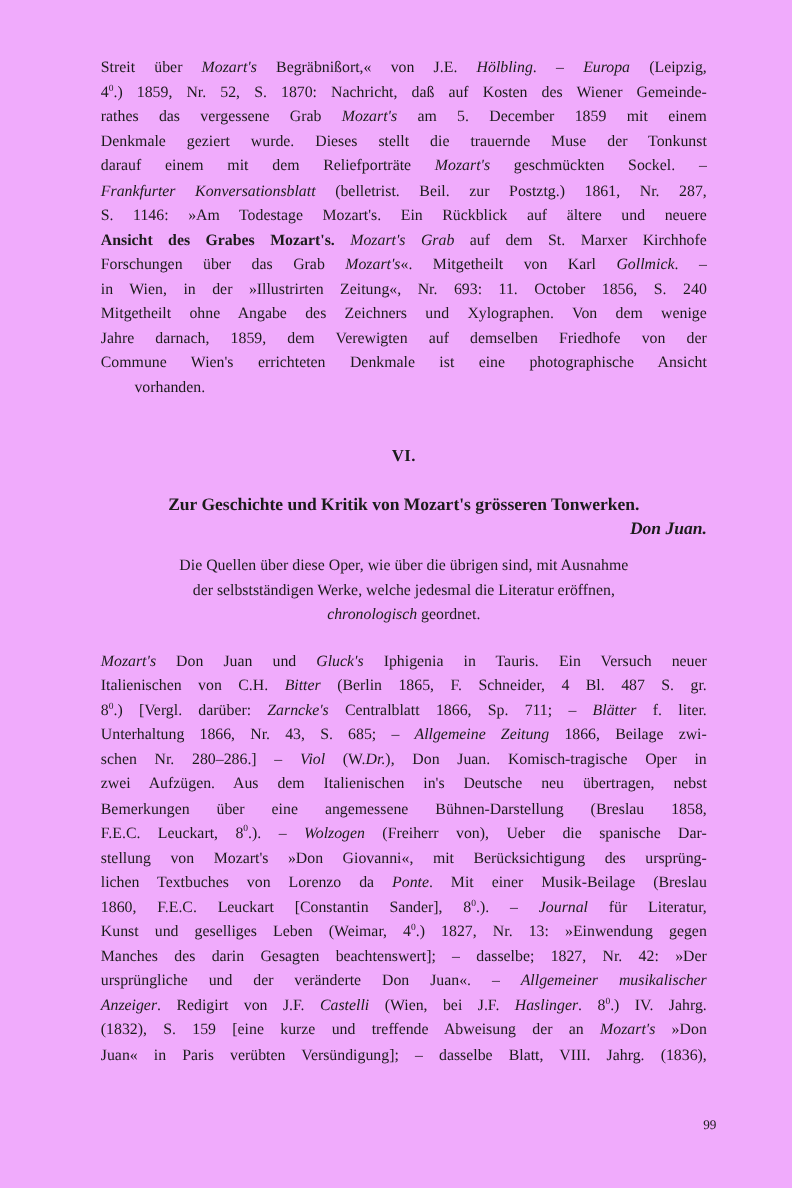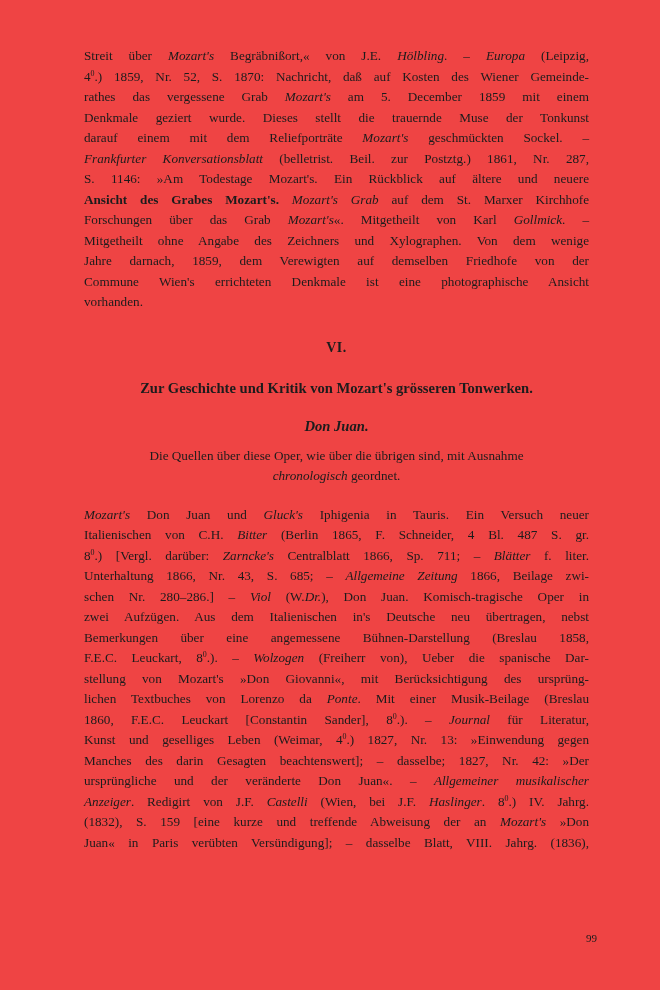--- a/index.html
+++ b/index.html
@@ -1,20 +1,20 @@
 <!DOCTYPE html>
 <html><head>
 <meta charset="utf-8">
 <style>
   html, body { margin: 0; padding: 0; background: #e8e8e8; }
   .sheet {
     position: relative;
     width: 660px;
     height: 990px;
-    background: #ef4444;
+    background: #f0abfc;
     font-family: "Liberation Serif", "DejaVu Serif", serif;
     color: #1c1c1c;
     overflow: hidden;
   }
   .textblock {
     position: absolute;
     left: 84px;
     top: 46px;
     width: 505px;
     font-size: 13.2px;
@@ -22,51 +22,52 @@
   }
   .para .line {
     text-align: justify;
     text-align-last: justify;
     text-justify: inter-word;
     height: 20.5px;
     white-space: normal;
   }
   .para .line.line-end {
     text-align-last: left;
+    margin-left: 28px;
   }
   .para.centered .line {
     text-align: center;
     text-align-last: center;
   }
   .seg-i  { font-style: italic; }
   .seg-b  { font-weight: 700; }
   .seg-sup {
     vertical-align: super;
     font-size: 0.6em;
     line-height: 0;
     letter-spacing: 0;
   }
   .h-num {
-    margin-top: 25px;
+    margin-top: 38px;
     text-align: center;
     font-weight: 700;
     font-size: 14px;
     line-height: 20px;
     letter-spacing: 0.4px;
   }
   .h-title {
     margin-top: 20px;
     text-align: center;
     font-weight: 700;
     font-size: 14.6px;
     line-height: 20px;
   }
   .h-sub {
-    margin-top: 18px;
-    text-align: center;
+    margin-top: 0;
+    text-align: right;
     font-weight: 700;
     font-style: italic;
     font-size: 14.6px;
     line-height: 20px;
   }
   .intro { margin-top: 10px; }
   .para2 { margin-top: 18px; }
   .pagenum {
     position: absolute;
     top: 931px;
@@ -86,34 +87,36 @@
     <div class="para">
         <div class="line"><span>Streit über </span><span class="seg-i">Mozart's</span><span> Begräbnißort,« von J.E. </span><span class="seg-i">Hölbling</span><span>. – </span><span class="seg-i">Europa</span><span> (Leipzig,</span></div>
         <div class="line"><span>4</span><span class="seg-sup">0</span><span>.) 1859, Nr. 52, S. 1870: Nachricht, daß auf Kosten des Wiener Gemeinde-</span></div>
         <div class="line"><span>rathes das vergessene Grab </span><span class="seg-i">Mozart's</span><span> am 5. December 1859 mit einem</span></div>
         <div class="line"><span>Denkmale geziert wurde. Dieses stellt die trauernde Muse der Tonkunst</span></div>
         <div class="line"><span>darauf einem mit dem Reliefporträte </span><span class="seg-i">Mozart's</span><span> geschmückten Sockel. –</span></div>
         <div class="line"><span class="seg-i">Frankfurter Konversationsblatt</span><span> (belletrist. Beil. zur Postztg.) 1861, Nr. 287,</span></div>
         <div class="line"><span>S. 1146: »Am Todestage Mozart's. Ein Rückblick auf ältere und neuere</span></div>
         <div class="line"><span class="seg-b">Ansicht des Grabes Mozart's.</span><span> </span><span class="seg-i">Mozart's Grab</span><span> auf dem St. Marxer Kirchhofe</span></div>
         <div class="line"><span>Forschungen über das Grab </span><span class="seg-i">Mozart's</span><span>«. Mitgetheilt von Karl </span><span class="seg-i">Gollmick</span><span>. –</span></div>
+        <div class="line"><span>in Wien, in der »Illustrirten Zeitung«, Nr. 693: 11. October 1856, S. 240</span></div>
         <div class="line"><span>Mitgetheilt ohne Angabe des Zeichners und Xylographen. Von dem wenige</span></div>
         <div class="line"><span>Jahre darnach, 1859, dem Verewigten auf demselben Friedhofe von der</span></div>
         <div class="line"><span>Commune Wien's errichteten Denkmale ist eine photographische Ansicht</span></div>
         <div class="line line-end"><span>vorhanden.</span></div>
       </div>
 
     <div class="h-num">VI.</div>
 
     <div class="h-title">Zur Geschichte und Kritik von Mozart's grösseren Tonwerken.</div>
 
     <div class="h-sub">Don Juan.</div>
 
     <div class="para centered intro">
         <div class="line"><span>Die Quellen über diese Oper, wie über die übrigen sind, mit Ausnahme</span></div>
+        <div class="line"><span>der selbstständigen Werke, welche jedesmal die Literatur eröffnen,</span></div>
         <div class="line"><span class="seg-i">chronologisch</span><span> geordnet.</span></div>
       </div>
 
     <div class="para para2">
         <div class="line"><span class="seg-i">Mozart's</span><span> Don Juan und </span><span class="seg-i">Gluck's</span><span> Iphigenia in Tauris. Ein Versuch neuer</span></div>
         <div class="line"><span>Italienischen von C.H. </span><span class="seg-i">Bitter</span><span> (Berlin 1865, F. Schneider, 4 Bl. 487 S. gr.</span></div>
         <div class="line"><span>8</span><span class="seg-sup">0</span><span>.) [Vergl. darüber: </span><span class="seg-i">Zarncke's</span><span> Centralblatt 1866, Sp. 711; – </span><span class="seg-i">Blätter</span><span> f. liter.</span></div>
         <div class="line"><span>Unterhaltung 1866, Nr. 43, S. 685; – </span><span class="seg-i">Allgemeine Zeitung</span><span> 1866, Beilage zwi-</span></div>
         <div class="line"><span>schen Nr. 280–286.] – </span><span class="seg-i">Viol</span><span> (W.</span><span class="seg-i">Dr.</span><span>), Don Juan. Komisch-tragische Oper in</span></div>
         <div class="line"><span>zwei Aufzügen. Aus dem Italienischen in's Deutsche neu übertragen, nebst</span></div>

